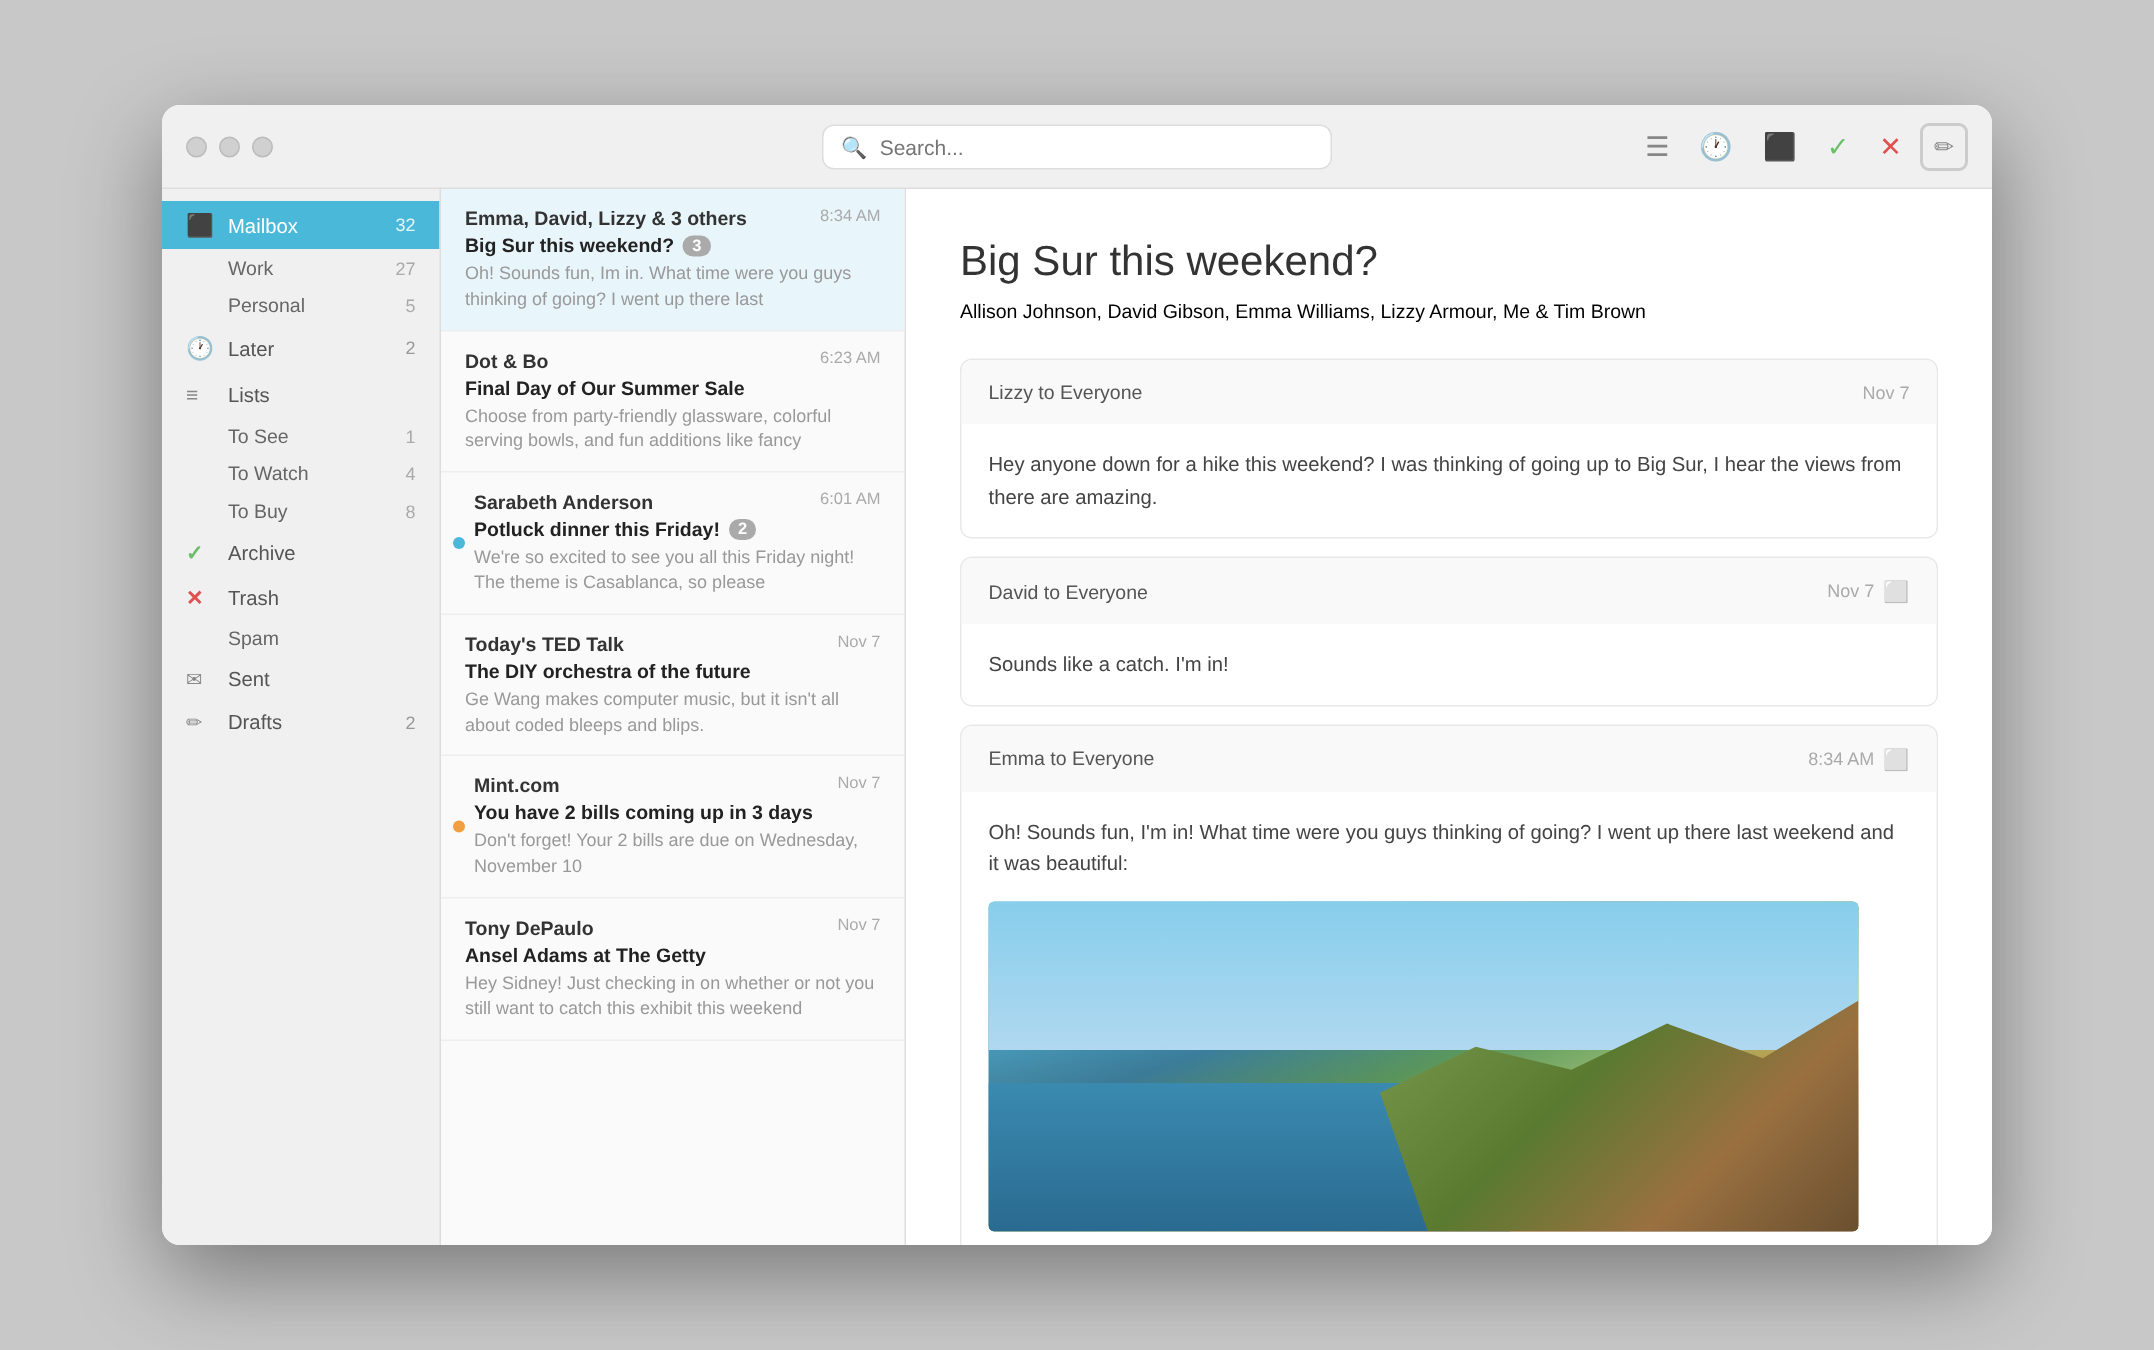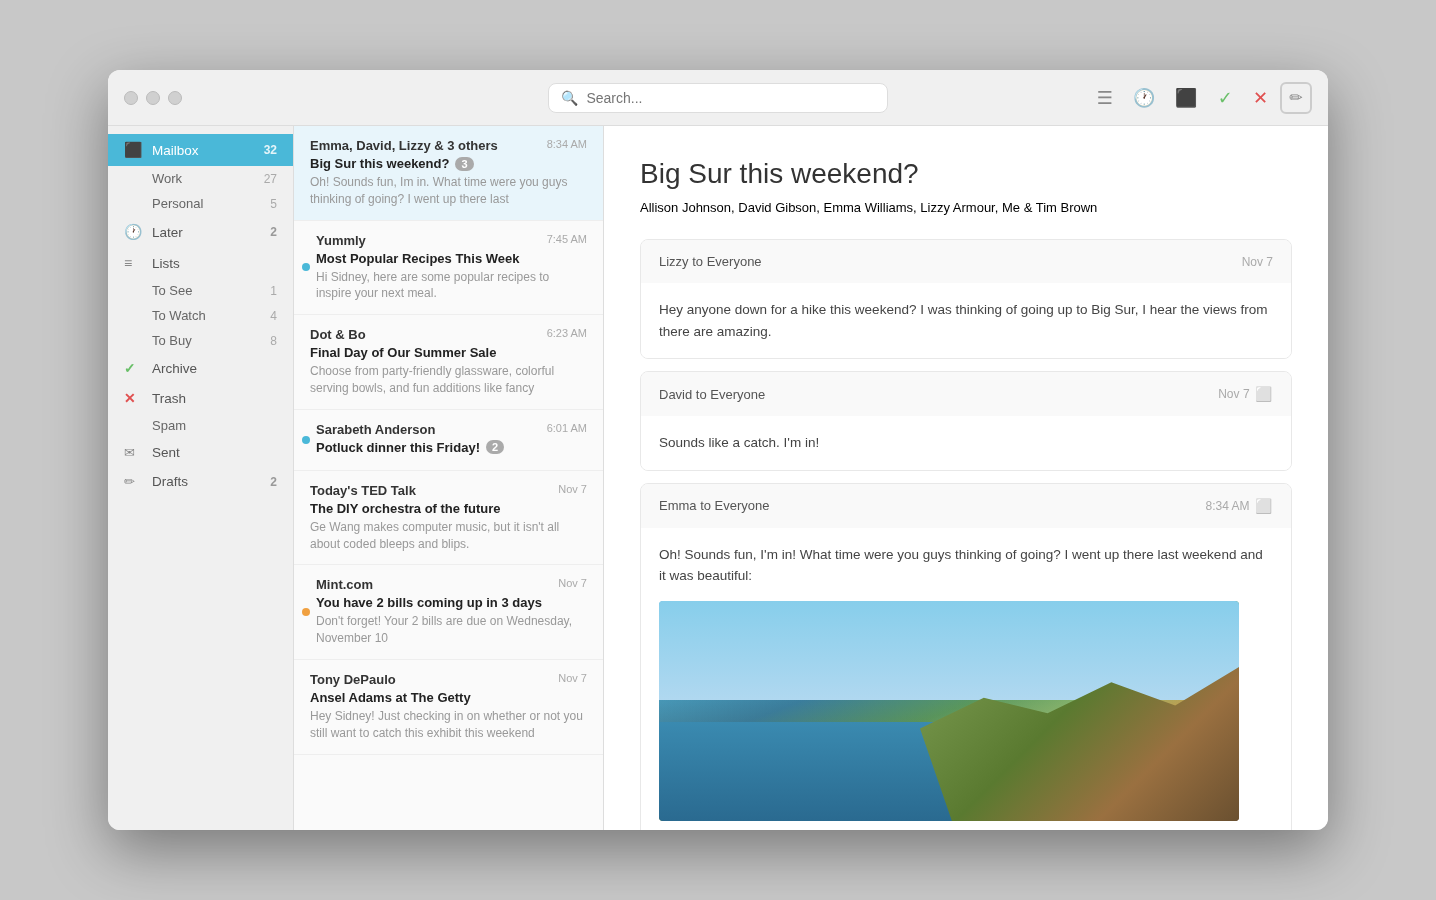--- a/index.html
+++ b/index.html
@@ -127,21 +127,21 @@
     }
     .sidebar-item .sidebar-icon {
       width: 20px;
       margin-right: 8px;
       font-size: 15px;
       flex-shrink: 0;
     }
     .sidebar-item .badge {
       margin-left: auto;
       font-size: 12px;
-      font-weight: 700;
+      font-weight: 400;
       color: #999;
     }
     .sidebar-item.active .badge { color: rgba(255,255,255,0.85); }
     .sidebar-sub-item {
       display: flex;
       align-items: flex-end;
       padding: 5px 16px 5px 44px;
       cursor: pointer;
       font-size: 13px;
       color: #666;
@@ -435,49 +435,41 @@
           <span class="email-sender">Emma, David, Lizzy &amp; 3 others</span>
           <span class="email-time">8:34 AM</span>
         </div>
         <div class="email-subject">
           Big Sur this weekend?
           <span class="email-badge">3</span>
         </div>
         <div class="email-preview">Oh! Sounds fun, Im in. What time were you guys thinking of going? I went up there last</div>
       </div>
 
-      <div class="email-item" style="position:relative;">
-        <div class="unread-dot dot-blue"></div>
-        <div class="email-item-header" style="padding-left:6px;">
-          <span class="email-sender">Yummly</span>
-          <span class="email-time">7:45 AM</span>
-        </div>
-        <div class="email-subject" style="padding-left:6px;">Most Popular Recipes This Week</div>
-        <div class="email-preview" style="padding-left:6px;">Hi Sidney, here are some popular recipes to inspire your next meal.</div>
-      </div>
 
       <div class="email-item">
         <div class="email-item-header">
           <span class="email-sender">Dot &amp; Bo</span>
           <span class="email-time">6:23 AM</span>
         </div>
         <div class="email-subject">Final Day of Our Summer Sale</div>
         <div class="email-preview">Choose from party-friendly glassware, colorful serving bowls, and fun additions like fancy</div>
       </div>
 
       <div class="email-item" style="position:relative;">
         <div class="unread-dot dot-blue"></div>
         <div class="email-item-header" style="padding-left:6px;">
           <span class="email-sender">Sarabeth Anderson</span>
           <span class="email-time">6:01 AM</span>
         </div>
         <div class="email-subject" style="padding-left:6px;">
           Potluck dinner this Friday!
           <span class="email-badge">2</span>
         </div>
+        <div class="email-preview" style="padding-left:6px;">We're so excited to see you all this Friday night! The theme is Casablanca, so please</div>
       </div>
 
       <div class="email-item">
         <div class="email-item-header">
           <span class="email-sender">Today's TED Talk</span>
           <span class="email-time">Nov 7</span>
         </div>
         <div class="email-subject">The DIY orchestra of the future</div>
         <div class="email-preview">Ge Wang makes computer music, but it isn't all about coded bleeps and blips.</div>
       </div>

